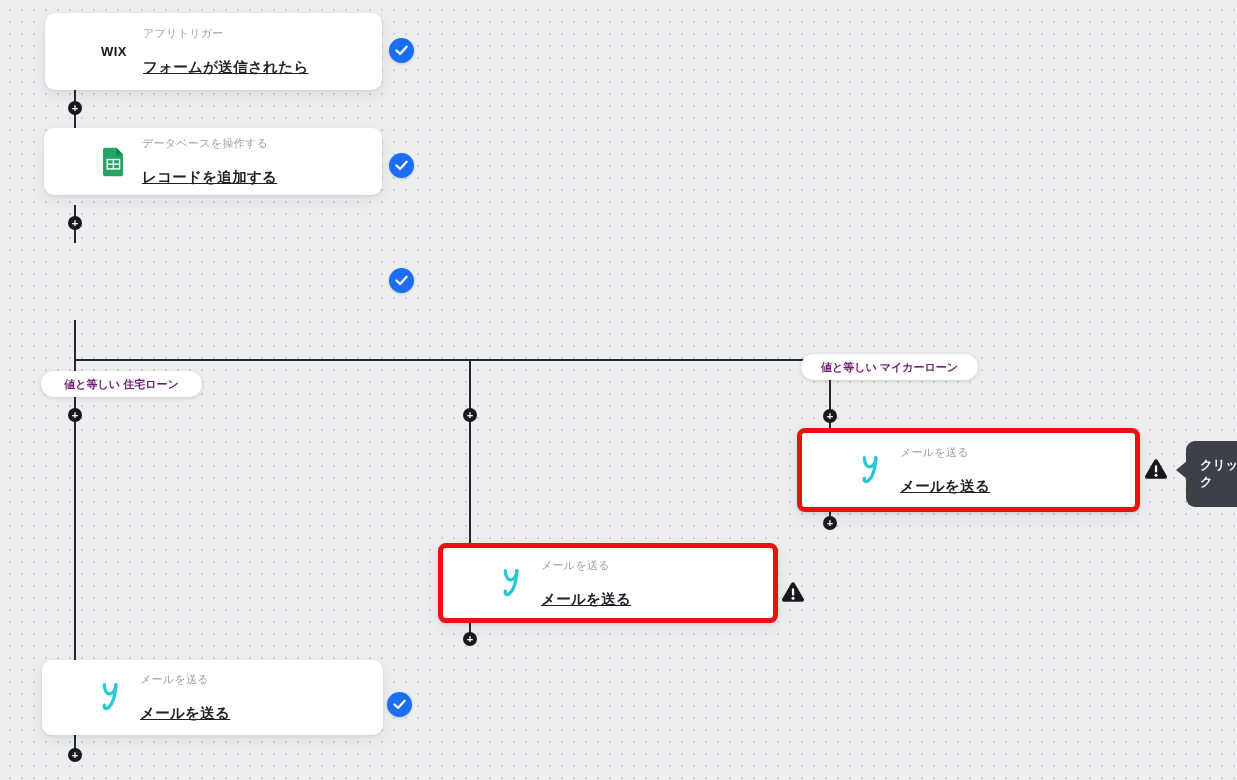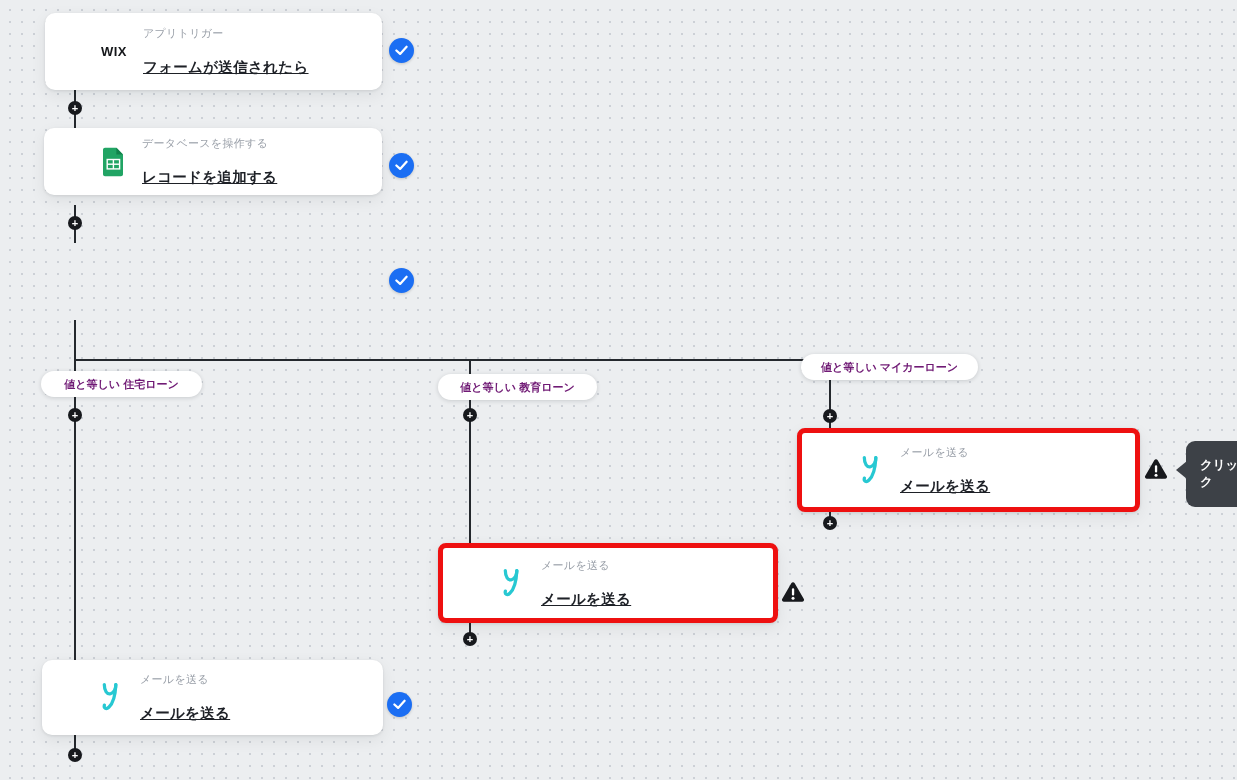--- a/index.html
+++ b/index.html
@@ -67,23 +67,20 @@
   <div class="vline" style="left:74px;top:359px;height:301px;"></div>
   <div class="vline" style="left:74px;top:735px;height:21px;"></div>
   <div class="vline" style="left:469px;top:359px;height:184px;"></div>
   <div class="vline" style="left:469px;top:623px;height:17px;"></div>
   <div class="vline" style="left:829px;top:369px;height:59px;"></div>
   <div class="vline" style="left:829px;top:512px;height:12px;"></div>
 
   <div class="pill" style="left:41px;top:371px;width:161px;">
       <span>値と等しい 住宅ローン</span>
     </div>
-  <div class="pill" style="left:438px;top:374px;width:159px;">
-      <span>値と等しい 教育ローン</span>
-    </div>
   <div class="pill" style="left:801px;top:354px;width:177px;">
       <span>値と等しい マイカーローン</span>
     </div>
 
   <div class="card" style="left:45px;top:13px;width:337px;height:77px;">
     <div class="iconbox">
         <span class="wix">WIX</span>
       </div>
     <div class="cardtext">
       <span class="sub">アプリトリガー</span>

